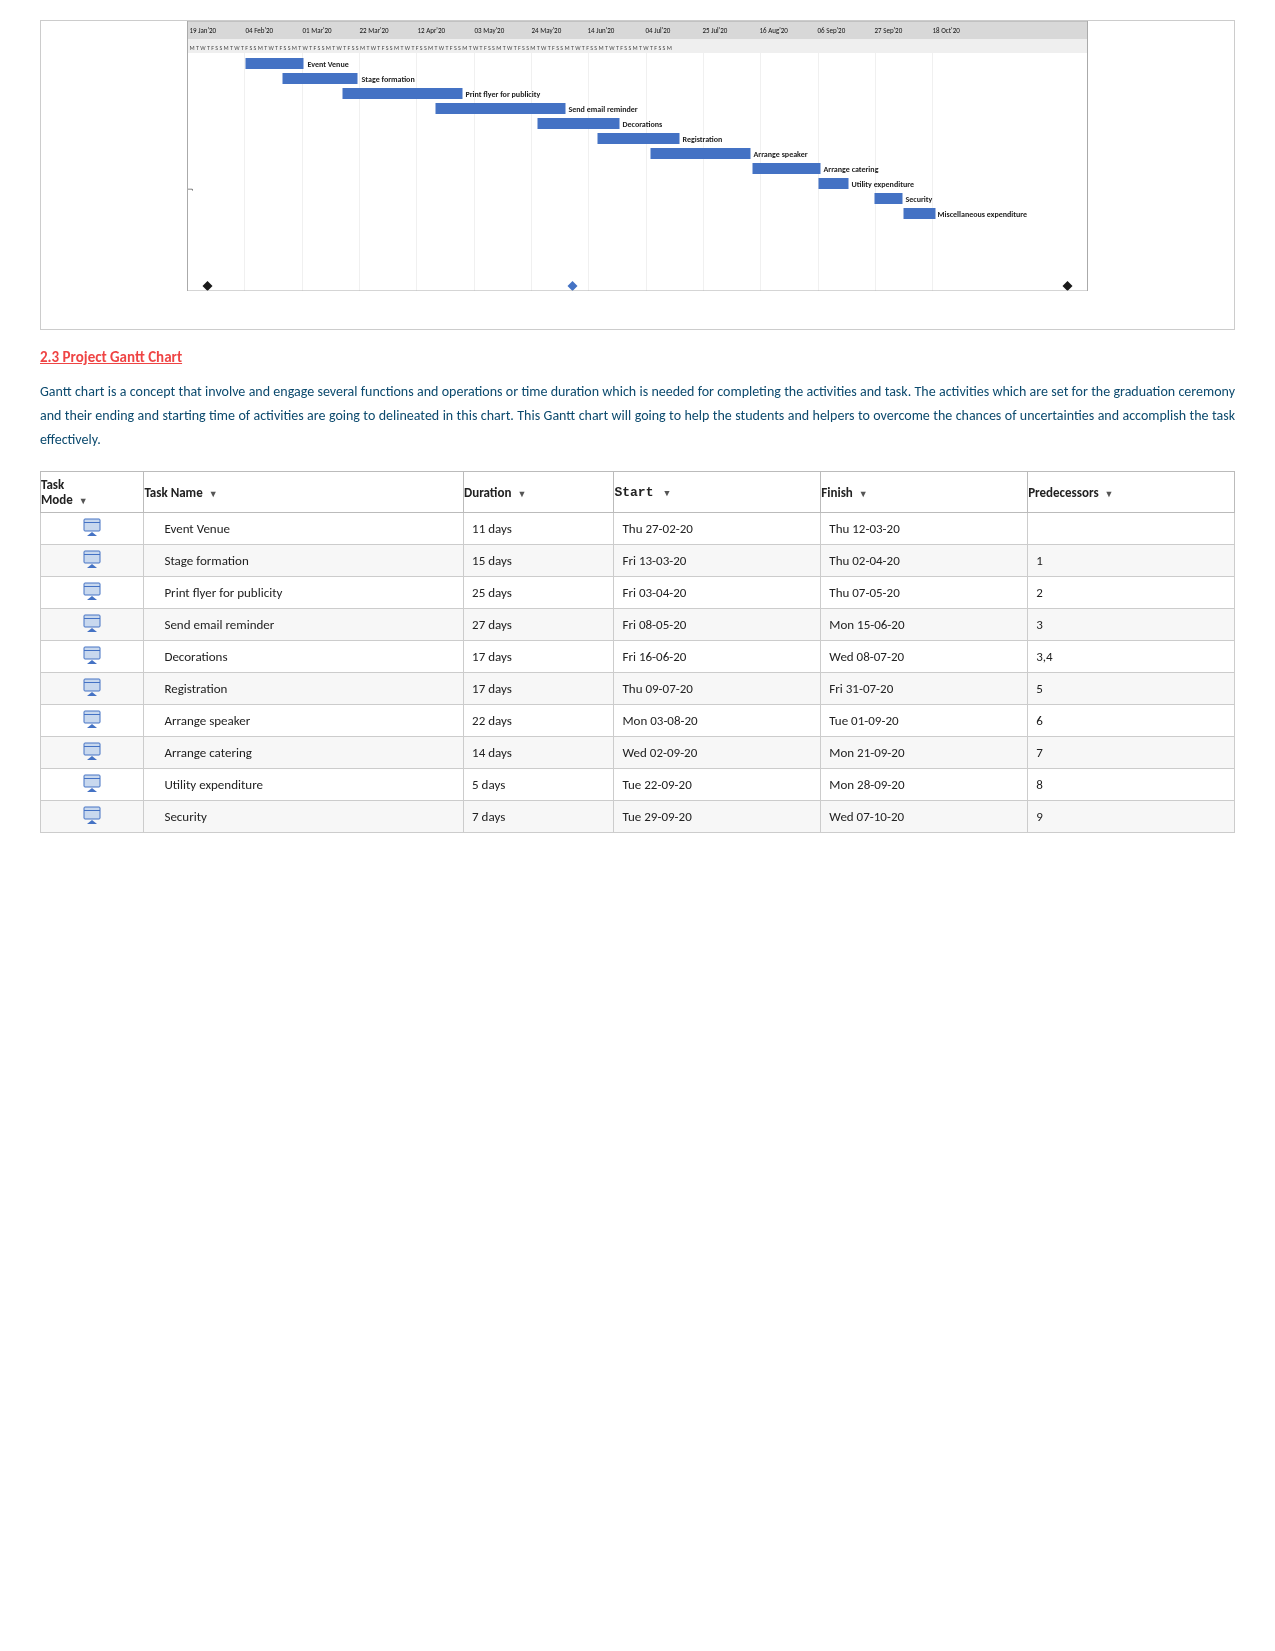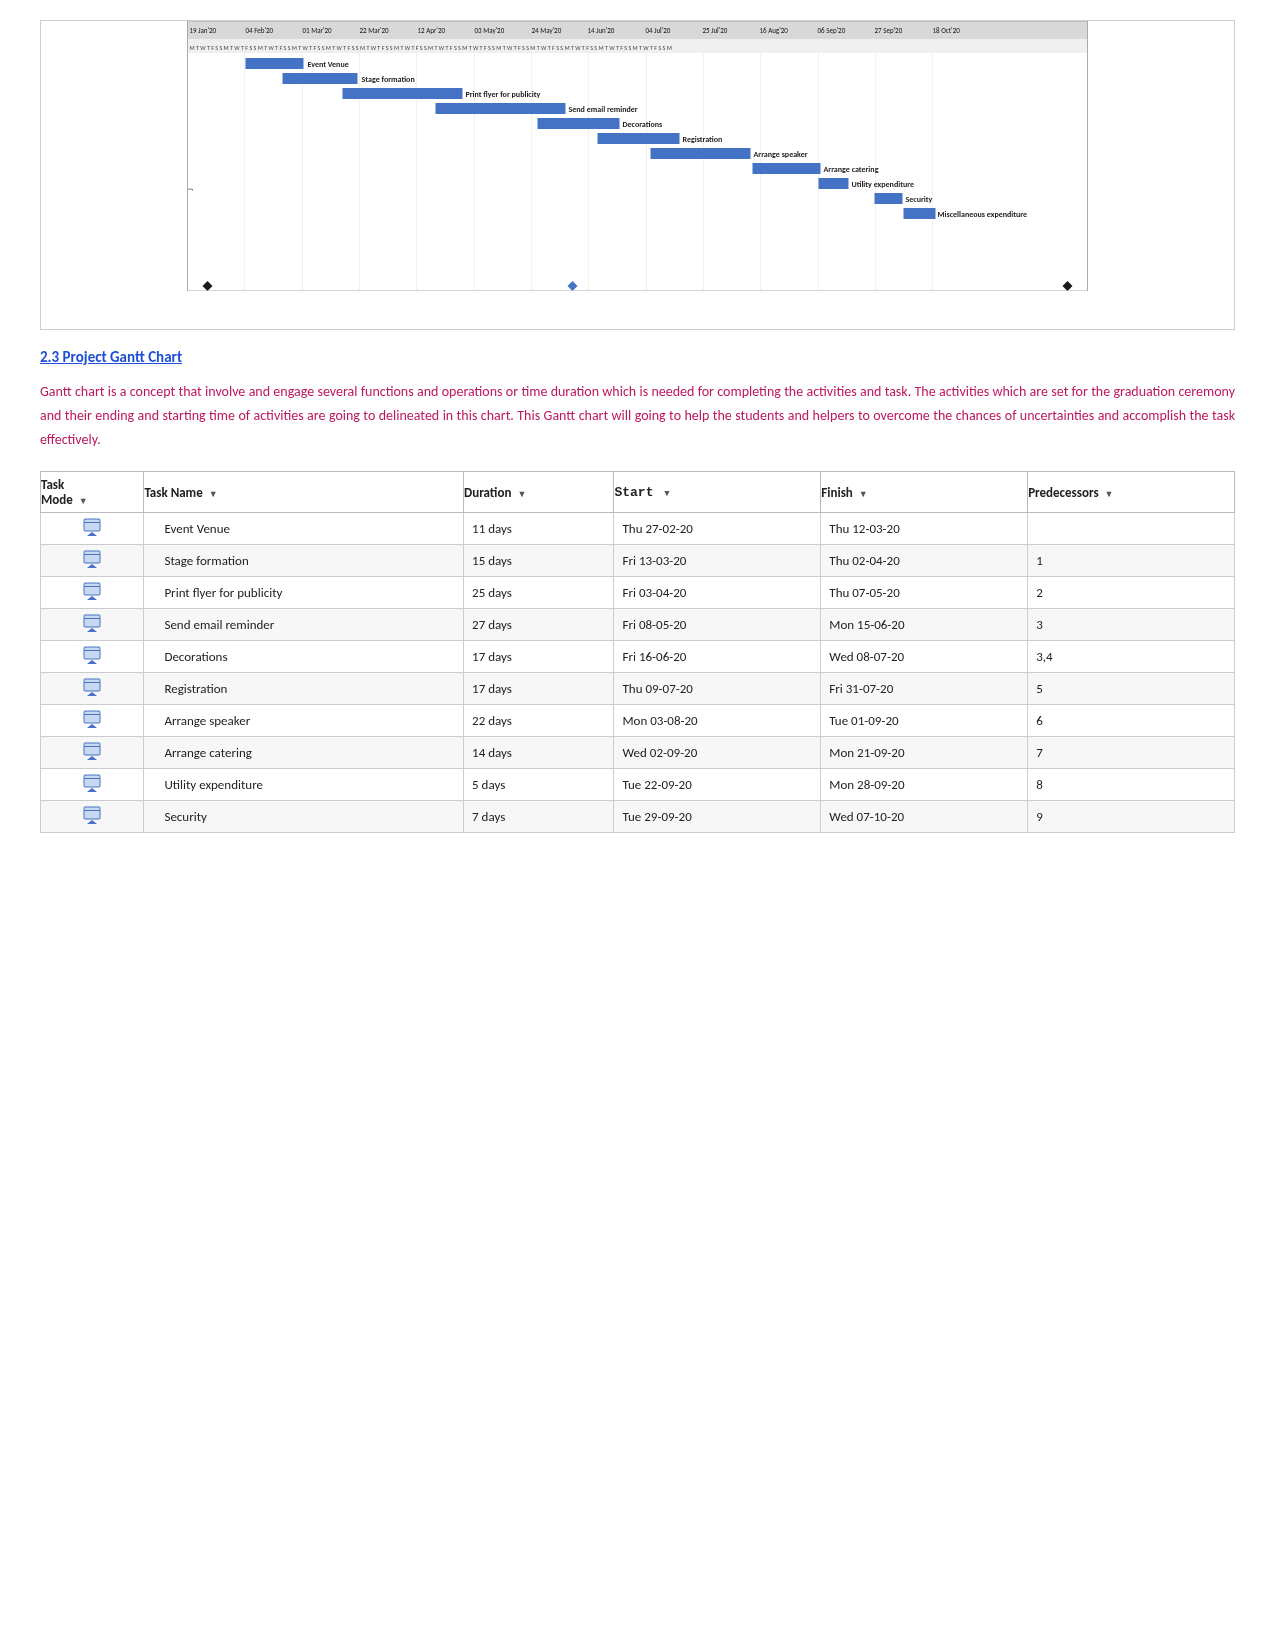--- a/index.html
+++ b/index.html
@@ -20,33 +20,33 @@
       padding: 0;
       overflow: hidden;
       height: 310px;
       position: relative;
     }
 
     
     .section-heading {
       font-size: 15px;
       font-weight: bold;
-      color: #1d4ed8;
+      color: #ef4444;
       text-decoration: underline;
       margin-bottom: 14px;
       margin-top: 4px;
     }
 
     
     .body-text {
       font-size: 14px;
       line-height: 1.7;
       text-align: justify;
       margin-bottom: 20px;
-      color: #be185d;
+      color: #0c4a6e;
     }
 
     
     .gantt-table {
       width: 100%;
       border-collapse: collapse;
       font-size: 13px;
       margin-top: 4px;
     }
     .gantt-table th {

